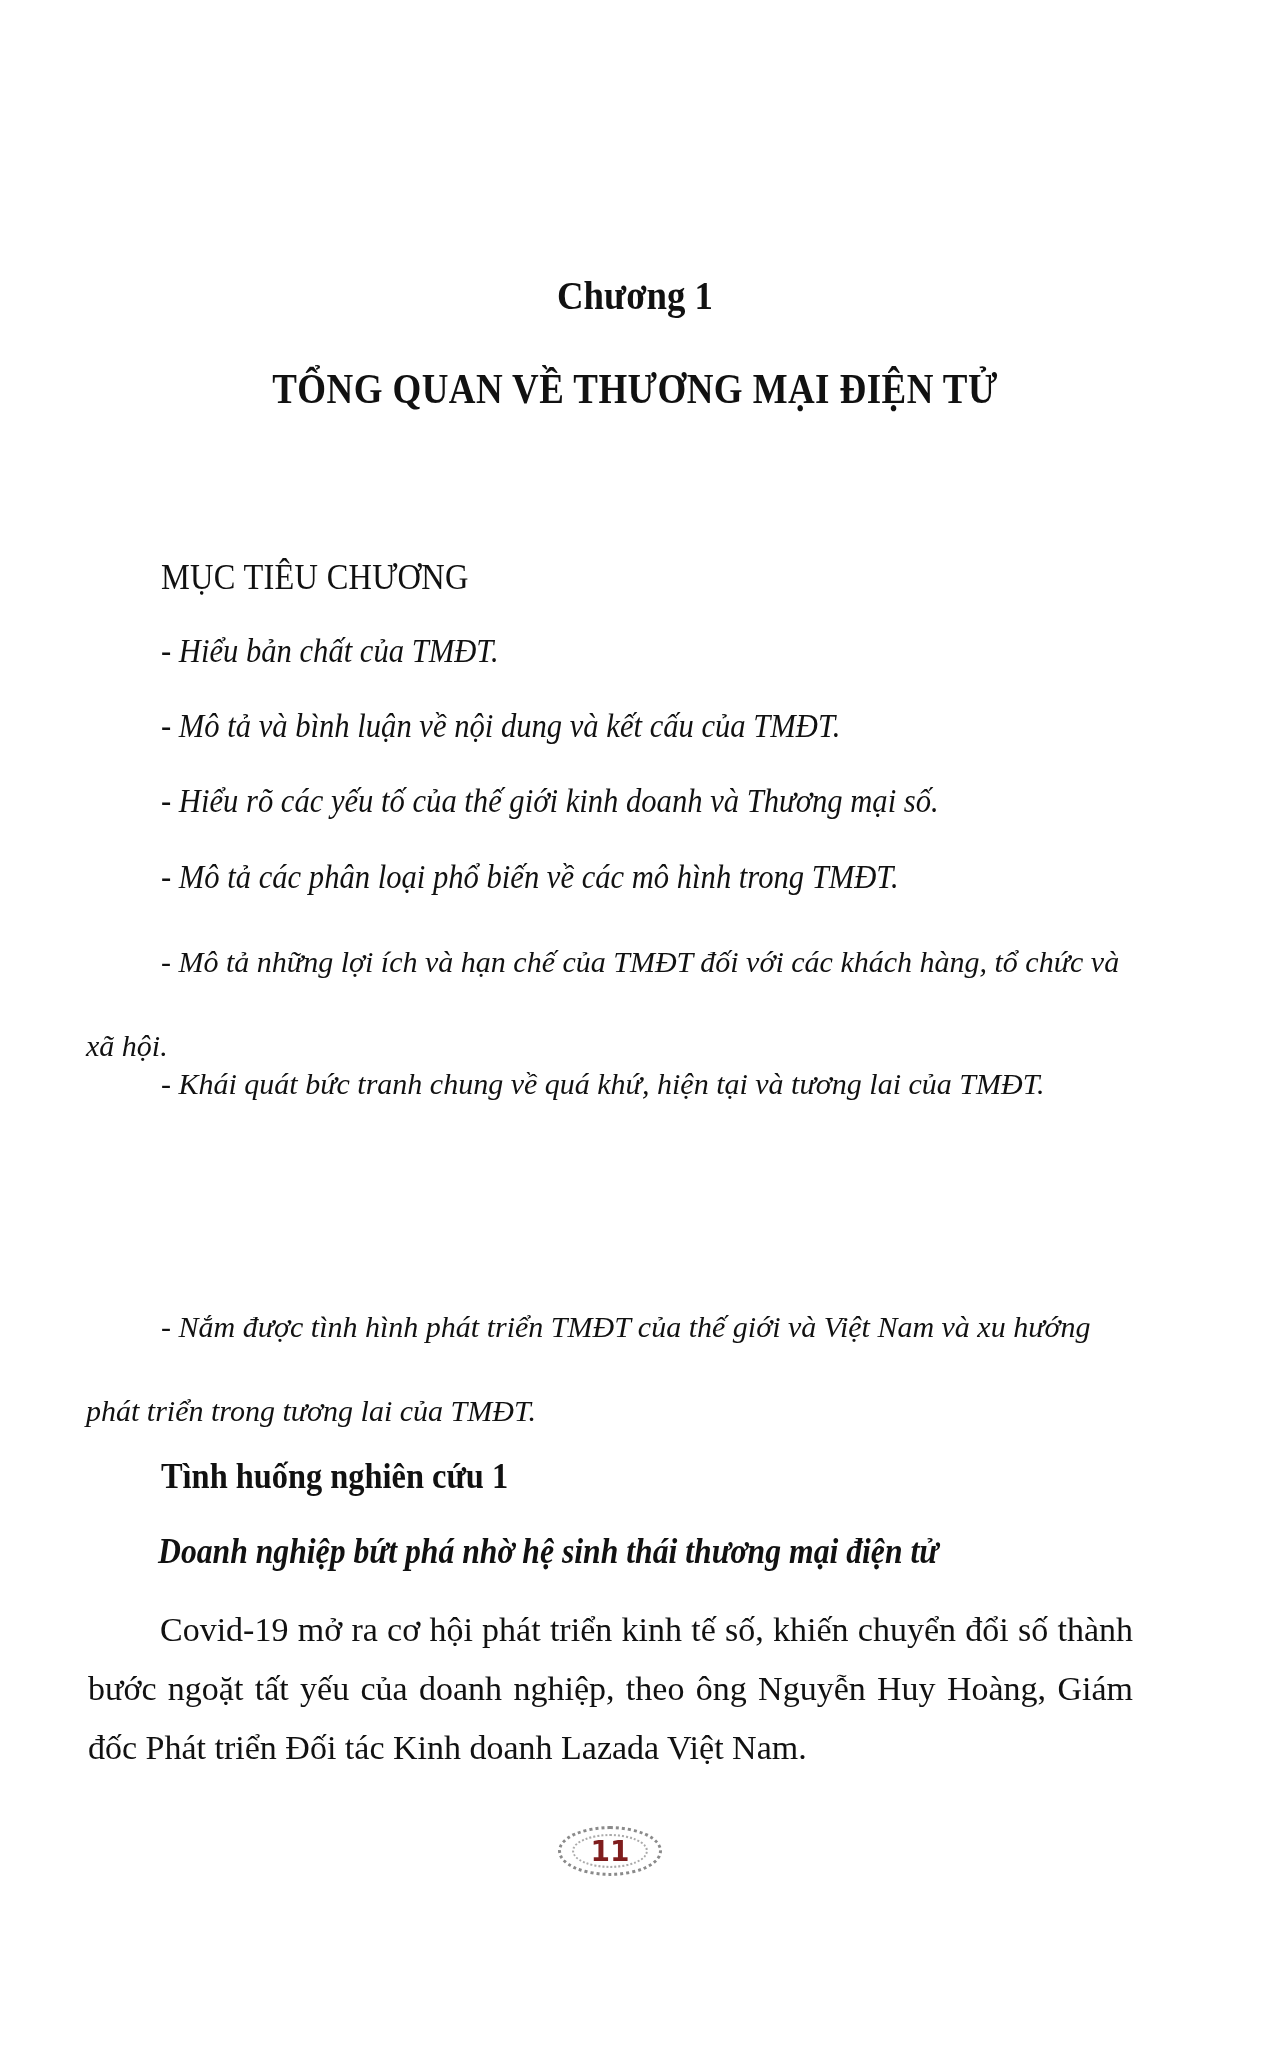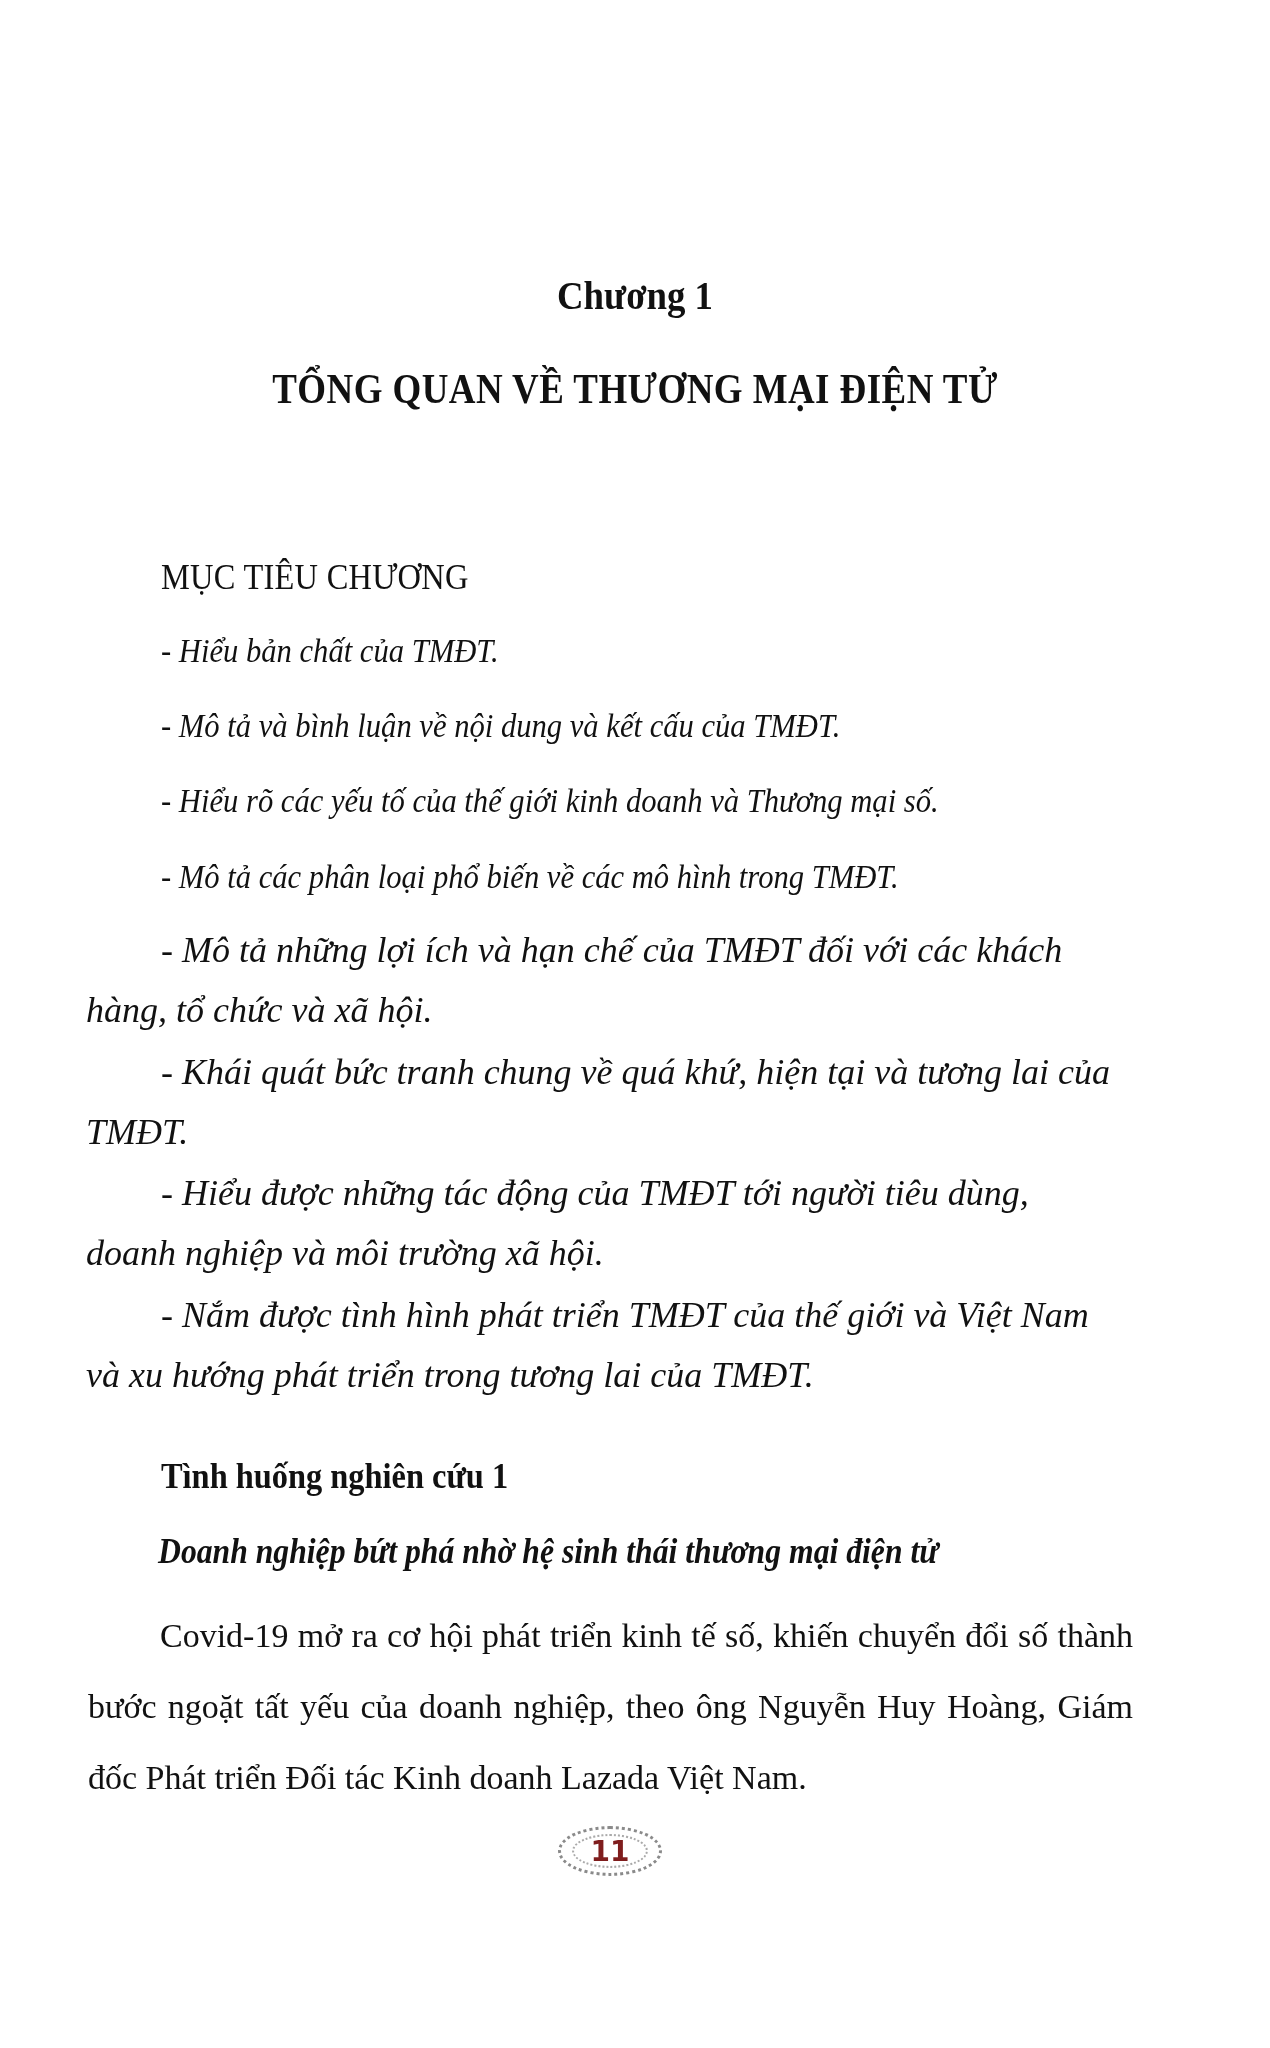--- a/index.html
+++ b/index.html
@@ -28,36 +28,36 @@
       position: absolute; top: 556px; left: 161px;
       font-size: 36px; letter-spacing: 0.3px; transform-origin: left; transform: scaleX(0.9);
     }
 
     .line {
       position: absolute; font-style: italic; font-size: 34px;
       white-space: nowrap; transform-origin: left; transform: scaleX(0.9);
     }
     .block {
       position: absolute; left: 86px; width: 1040px;
-      font-style: italic; font-size: 36px; line-height: 60px;
+      font-style: italic; font-size: 30px; line-height: 84px;
     }
     .block .first-indent { display: inline-block; width: 75px; }
 
     .case-heading {
       position: absolute; top: 1455px; left: 161px;
       font-weight: bold; font-size: 36px; transform-origin: left; transform: scaleX(0.9);
     }
     .case-subtitle {
       position: absolute; top: 1530px; left: 158px;
       font-weight: bold; font-style: italic; font-size: 36px;
       white-space: nowrap; transform-origin: left; transform: scaleX(0.88);
     }
     .body-para {
       position: absolute; top: 1600px; left: 88px; width: 1045px;
-      font-size: 34px; line-height: 71px; text-align: justify;
+      font-size: 34px; line-height: 59px; text-align: justify;
     }
     .body-para .first-indent { display: inline-block; width: 72px; }
 
     .page-number {
       position: absolute; top: 1826px; left: 558px; width: 104px; height: 50px;
       display: flex; align-items: center; justify-content: center;
     }
     .ornament {
       position: absolute; inset: 0;
       border: 3px dotted #8a8a8a; border-radius: 50% / 50%;
@@ -85,23 +85,20 @@
   <div class="line" style="top:707px; left:161px;">- Mô tả và bình luận về nội dung và kết cấu của TMĐT.</div>
   <div class="line" style="top:782px; left:161px;">- Hiểu rõ các yếu tố của thế giới kinh doanh và Thương mại số.</div>
   <div class="line" style="top:858px; left:161px;">- Mô tả các phân loại phổ biến về các mô hình trong TMĐT.</div>
 
   <div class="block" style="top:920px;">
     <span class="first-indent"></span><span>- Mô tả những lợi ích và hạn chế của TMĐT đối với các khách hàng, tổ chức và xã hội.</span>
   </div>
   <div class="block" style="top:1042px;font-style:italic;">
     <span class="first-indent"></span><span>- Khái quát bức tranh chung về quá khứ, hiện tại và tương lai của TMĐT.</span>
   </div>
-  <div class="block" style="top:1163px;">
-    <span class="first-indent"></span><span>- Hiểu được những tác động của TMĐT tới người tiêu dùng, doanh nghiệp và môi trường xã hội.</span>
-  </div>
   <div class="block" style="top:1285px;">
     <span class="first-indent"></span><span>- Nắm được tình hình phát triển TMĐT của thế giới và Việt Nam và xu hướng phát triển trong tương lai của TMĐT.</span>
   </div>
 
   <div class="case-heading">Tình huống nghiên cứu 1</div>
   <div class="case-subtitle">Doanh nghiệp bứt phá nhờ hệ sinh thái thương mại điện tử</div>
   <div class="body-para">
     <span class="first-indent"></span><span>Covid-19 mở ra cơ hội phát triển kinh tế số, khiến chuyển đổi số thành bước ngoặt tất yếu của doanh nghiệp, theo ông Nguyễn Huy Hoàng, Giám đốc Phát triển Đối tác Kinh doanh Lazada Việt Nam.</span>
   </div>
 

